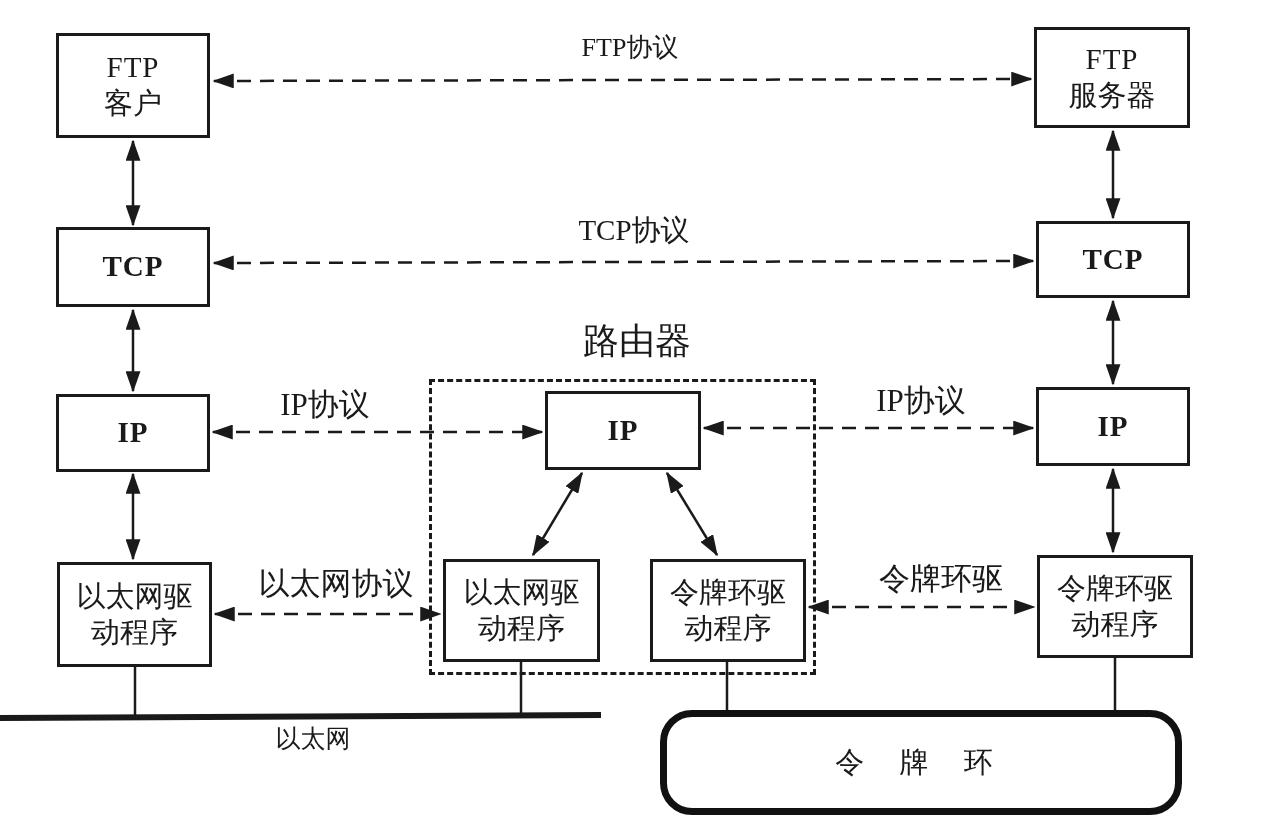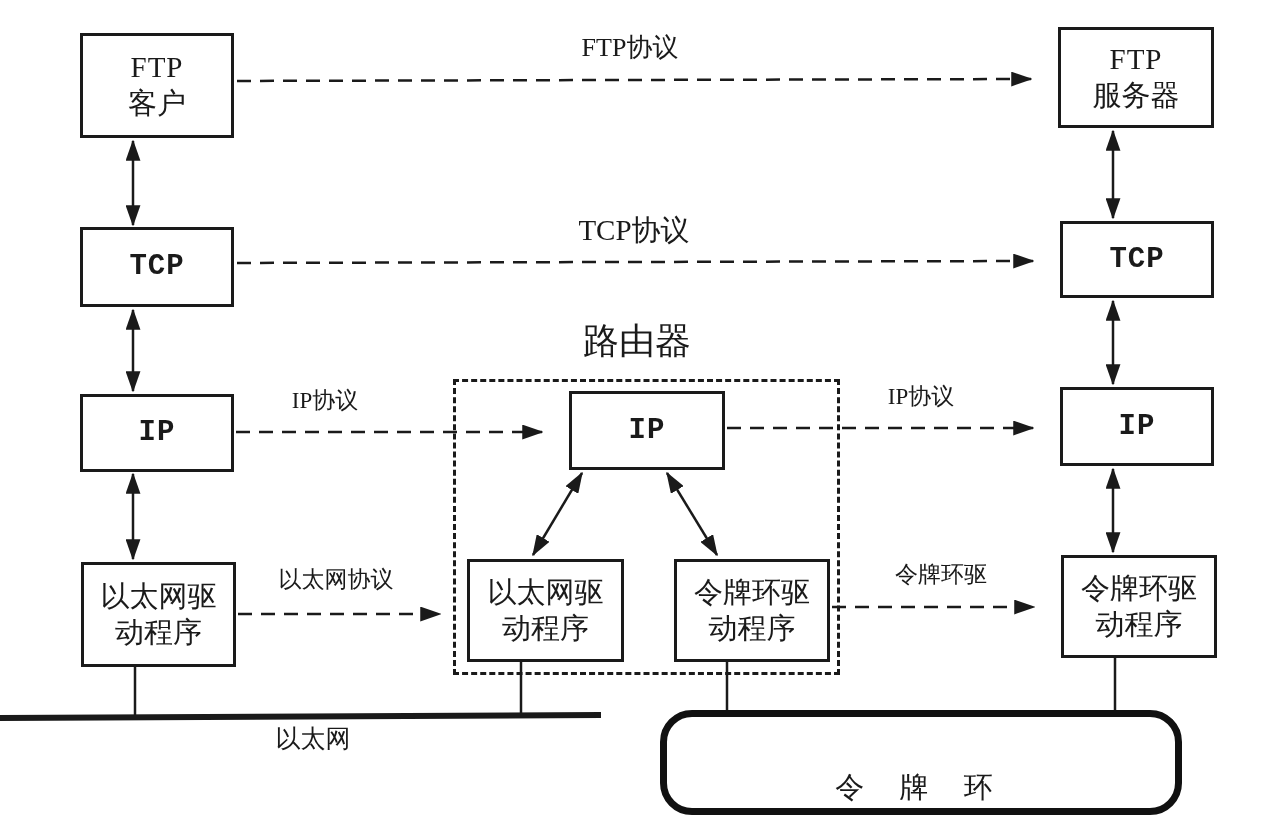--- a/index.html
+++ b/index.html
@@ -4,27 +4,27 @@
 <style>
   html,body{margin:0;padding:0;background:#ffffff;}
   #canvas{
     position:relative;width:1262px;height:836px;background:#ffffff;
     font-family:"Liberation Serif","DejaVu Serif",serif;color:#1a1a1a;overflow:hidden;
   }
   #wires{position:absolute;left:0;top:0;width:1262px;height:836px;}
   .box{
     position:absolute;background:#ffffff;border:3px solid #1a1a1a;
     display:flex;flex-direction:column;align-items:center;justify-content:center;
-    text-align:center;font-size:29px;line-height:1.22;box-sizing:border-box;margin-left:24px;
+    text-align:center;font-size:29px;line-height:1.22;box-sizing:border-box;
   }
-  .latin{font-weight:bold;letter-spacing:1px;font-family:Liberation Mono, monospace;}
+  .latin{font-weight:bold;letter-spacing:1px;}
   .latin-reg{font-weight:normal;letter-spacing:1px;}
   .lbl{
     position:absolute;transform:translateX(-50%);white-space:nowrap;
-    font-size:23px;line-height:1;
+    font-size:31px;line-height:1;
   }
   
   .b-ftp-l{left:56px;top:33px;width:154px;height:105px;}
   .b-tcp-l{left:56px;top:227px;width:154px;height:80px;}
   .b-ip-l{left:56px;top:394px;width:154px;height:78px;}
   .b-drv-l{left:57px;top:562px;width:155px;height:105px;}
   .b-router{left:429px;top:379px;width:387px;height:296px;border:3px dashed #1a1a1a;background:transparent;}
   .b-ip-m{left:545px;top:391px;width:156px;height:79px;}
   .b-eth-m{left:443px;top:559px;width:157px;height:103px;}
   .b-tok-m{left:650px;top:559px;width:156px;height:103px;}
@@ -38,21 +38,21 @@
   .l-tcp{left:634px;top:216px;font-size:29px;}
   .l-ip-l{left:325px;top:389px;}
   .l-ip-r{left:921px;top:385px;}
   .l-eth{left:336px;top:568px;}
   .l-tok{left:941px;top:563px;}
   .l-ethernet{left:313px;top:726px;font-size:25px;}
   
   .ring{
     position:absolute;left:660px;top:710px;width:522px;height:105px;
     border:7px solid #111111;border-radius:32px;background:#ffffff;
-    display:flex;align-items:flex-end;justify-content:center;
+    display:flex;align-items:center;justify-content:center;
     font-size:29px;letter-spacing:14px;box-sizing:border-box;
   }
 </style>
 </head>
 <body>
 
 <div id="canvas">
 
   <svg id="wires" viewBox="0 0 1262 836" xmlns="http://www.w3.org/2000/svg">
     <defs>

